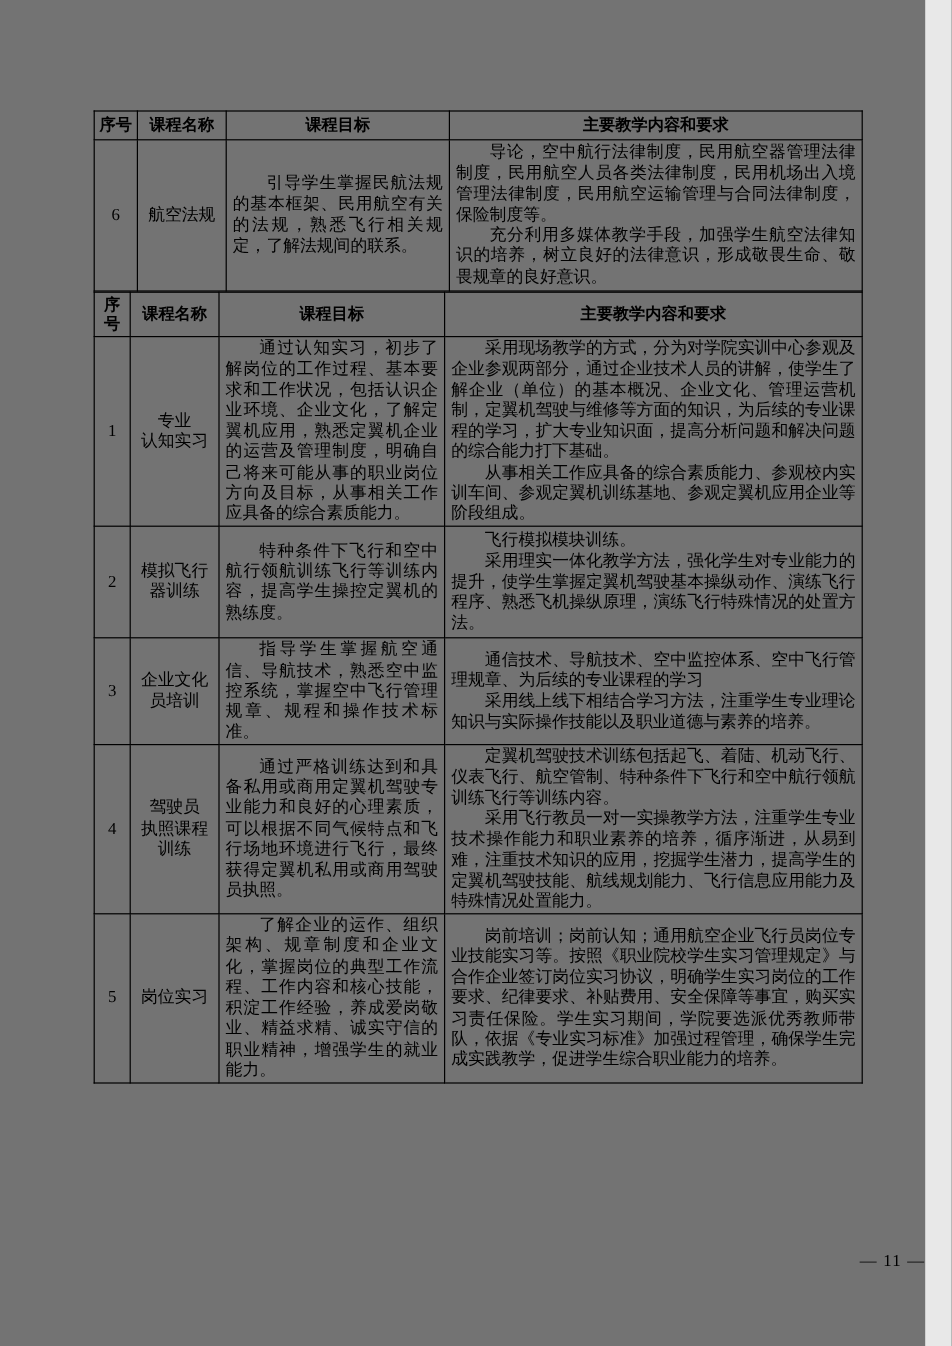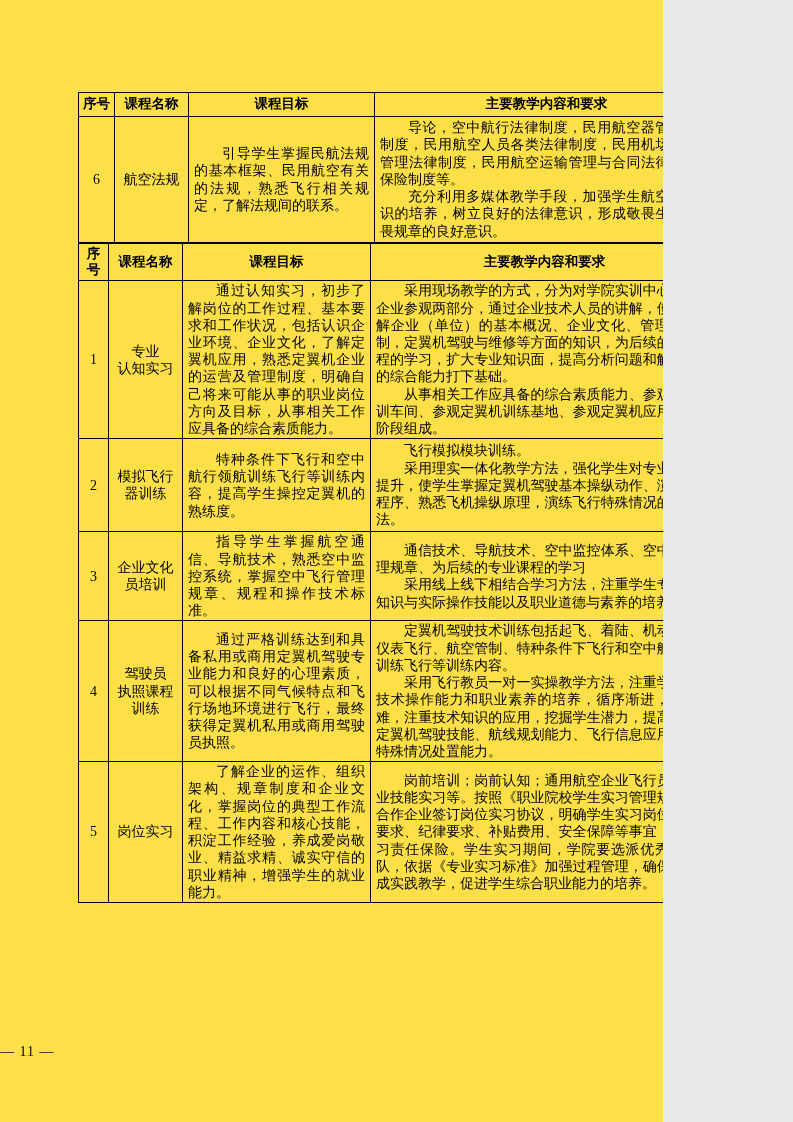--- a/index.html
+++ b/index.html
@@ -5,22 +5,22 @@
   * { box-sizing: border-box; }
   html, body { margin: 0; padding: 0; }
   body {
     width: 793px; height: 1122px;
     background: #e8e8e8;
     color: #000;
     font-family: "Liberation Serif", "DejaVu Serif", serif;
   }
   .page {
     position: relative;
-    width: 663px; height: 1122px;
-    background: #fde047;
+    width: 771px; height: 1122px;
+    background: #737373;
     overflow: hidden;
   }
   .content {
     position: absolute;
     left: 78px; top: 92px;
     width: 641px;
   }
   table {
     border-collapse: collapse;
     width: 100%;
@@ -56,21 +56,21 @@
     font-family: "Liberation Sans", "DejaVu Sans", sans-serif;
     font-weight: bold;
     font-size: 14.5px;
     text-align: center;
     margin: 34px 0 9px 0;
   }
   .page-number {
     position: absolute;
     left: 0; top: 1044px;
     width: 100%;
-    text-align: left;
+    text-align: right;
     font-size: 14px;
     letter-spacing: 1px;
   }
   
   .t1 .h-header { height: 24px; }
   .t1 .h-row6  { height: 126px; }
   .t2 .h-header { height: 28px; }
   .t2 .r1 { height: 154px; }
   .t2 .r2 { height: 93px; }
   .t2 .r3 { height: 70px; }

